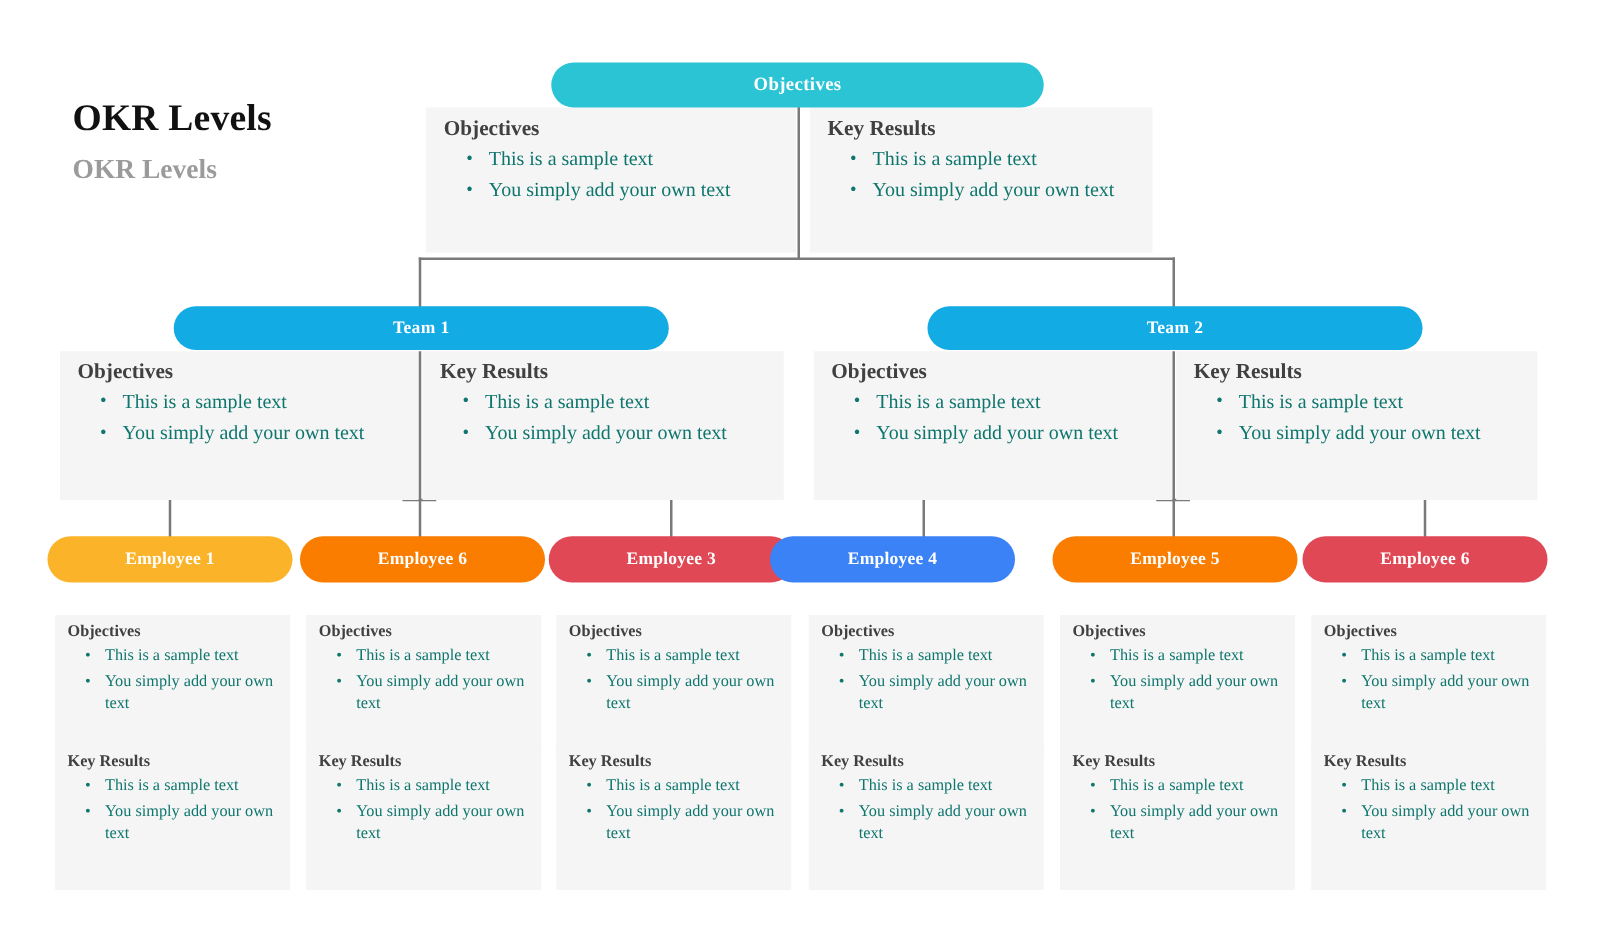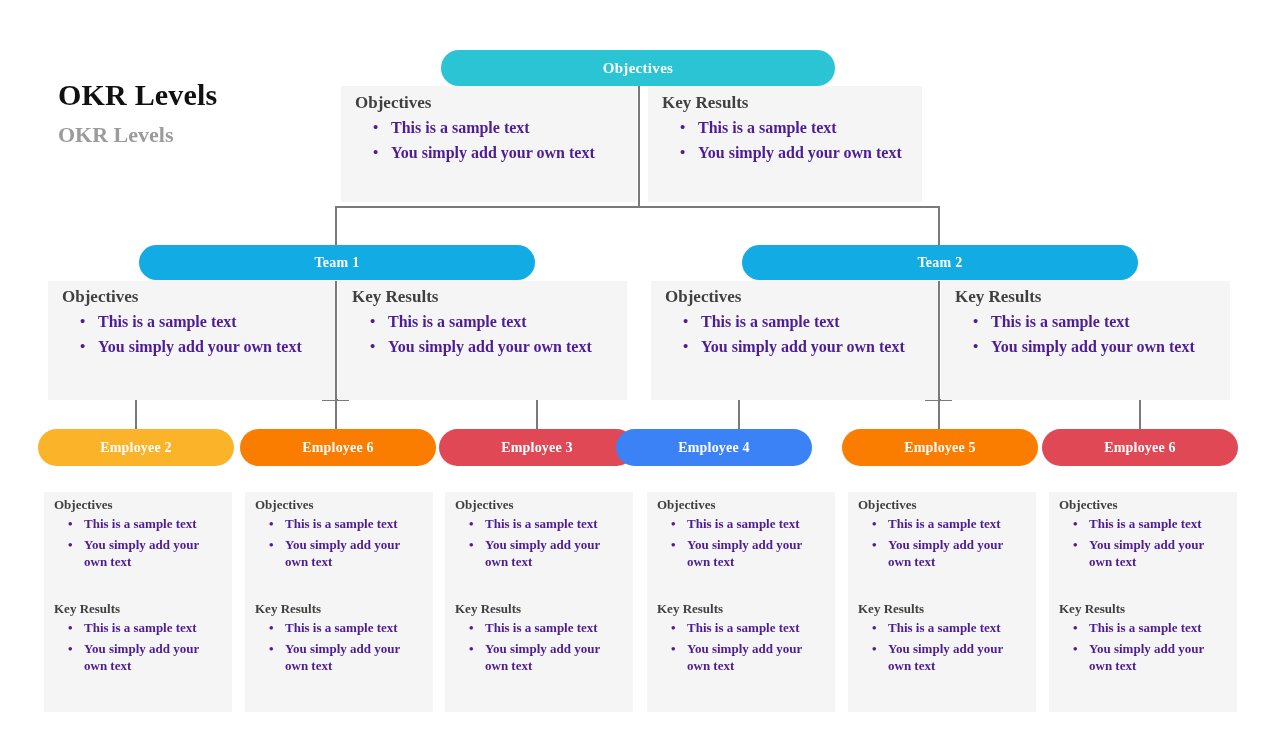--- a/index.html
+++ b/index.html
@@ -84,22 +84,22 @@
     line-height: 1.1;
     white-space: nowrap;
   }
   .panel-list {
     margin: 0;
     padding: 0;
     list-style: none;
   }
   .panel-list li {
     font-size: 15px;
-    font-weight: bold;
-    color: #4c1d95;
+    font-weight: normal;
+    color: #0f766e;
     line-height: 1.28;
     position: relative;
     padding-left: 36px;
     margin-top: 5px;
   }
   .panel-list li::before {
     content: "\2022";
     position: absolute;
     left: 18px;
     top: 0;
@@ -230,21 +230,21 @@
   <div class="line vline" style="left:335px; top:400px; height:30px;"></div>
   <div class="line hline" style="left:322px; top:399px; width:27px;"></div>
   <div class="line vline" style="left:536px; top:400px; height:30px;"></div>
 
   <div class="line vline" style="left:738px; top:400px; height:30px;"></div>
   <div class="line vline" style="left:938px; top:400px; height:30px;"></div>
   <div class="line hline" style="left:925px; top:399px; width:27px;"></div>
   <div class="line vline" style="left:1139px; top:400px; height:30px;"></div>
 
   <div class="pill pill-employee" style="left:38px; top:429px; width:196px; height:37px; background:#FBB429;">
-    <span>Employee 2</span>
+    <span>Employee 1</span>
   </div>
   <div class="pill pill-employee" style="left:240px; top:429px; width:196px; height:37px; background:#FA7D00;">
     <span>Employee 6</span>
   </div>
   <div class="pill pill-employee" style="left:439px; top:429px; width:196px; height:37px; background:#E04856;align-items:center;">
     <span>Employee 3</span>
   </div>
   <div class="pill pill-employee" style="left:616px; top:429px; width:196px; height:37px; background:#3b82f6;">
     <span>Employee 4</span>
   </div>

